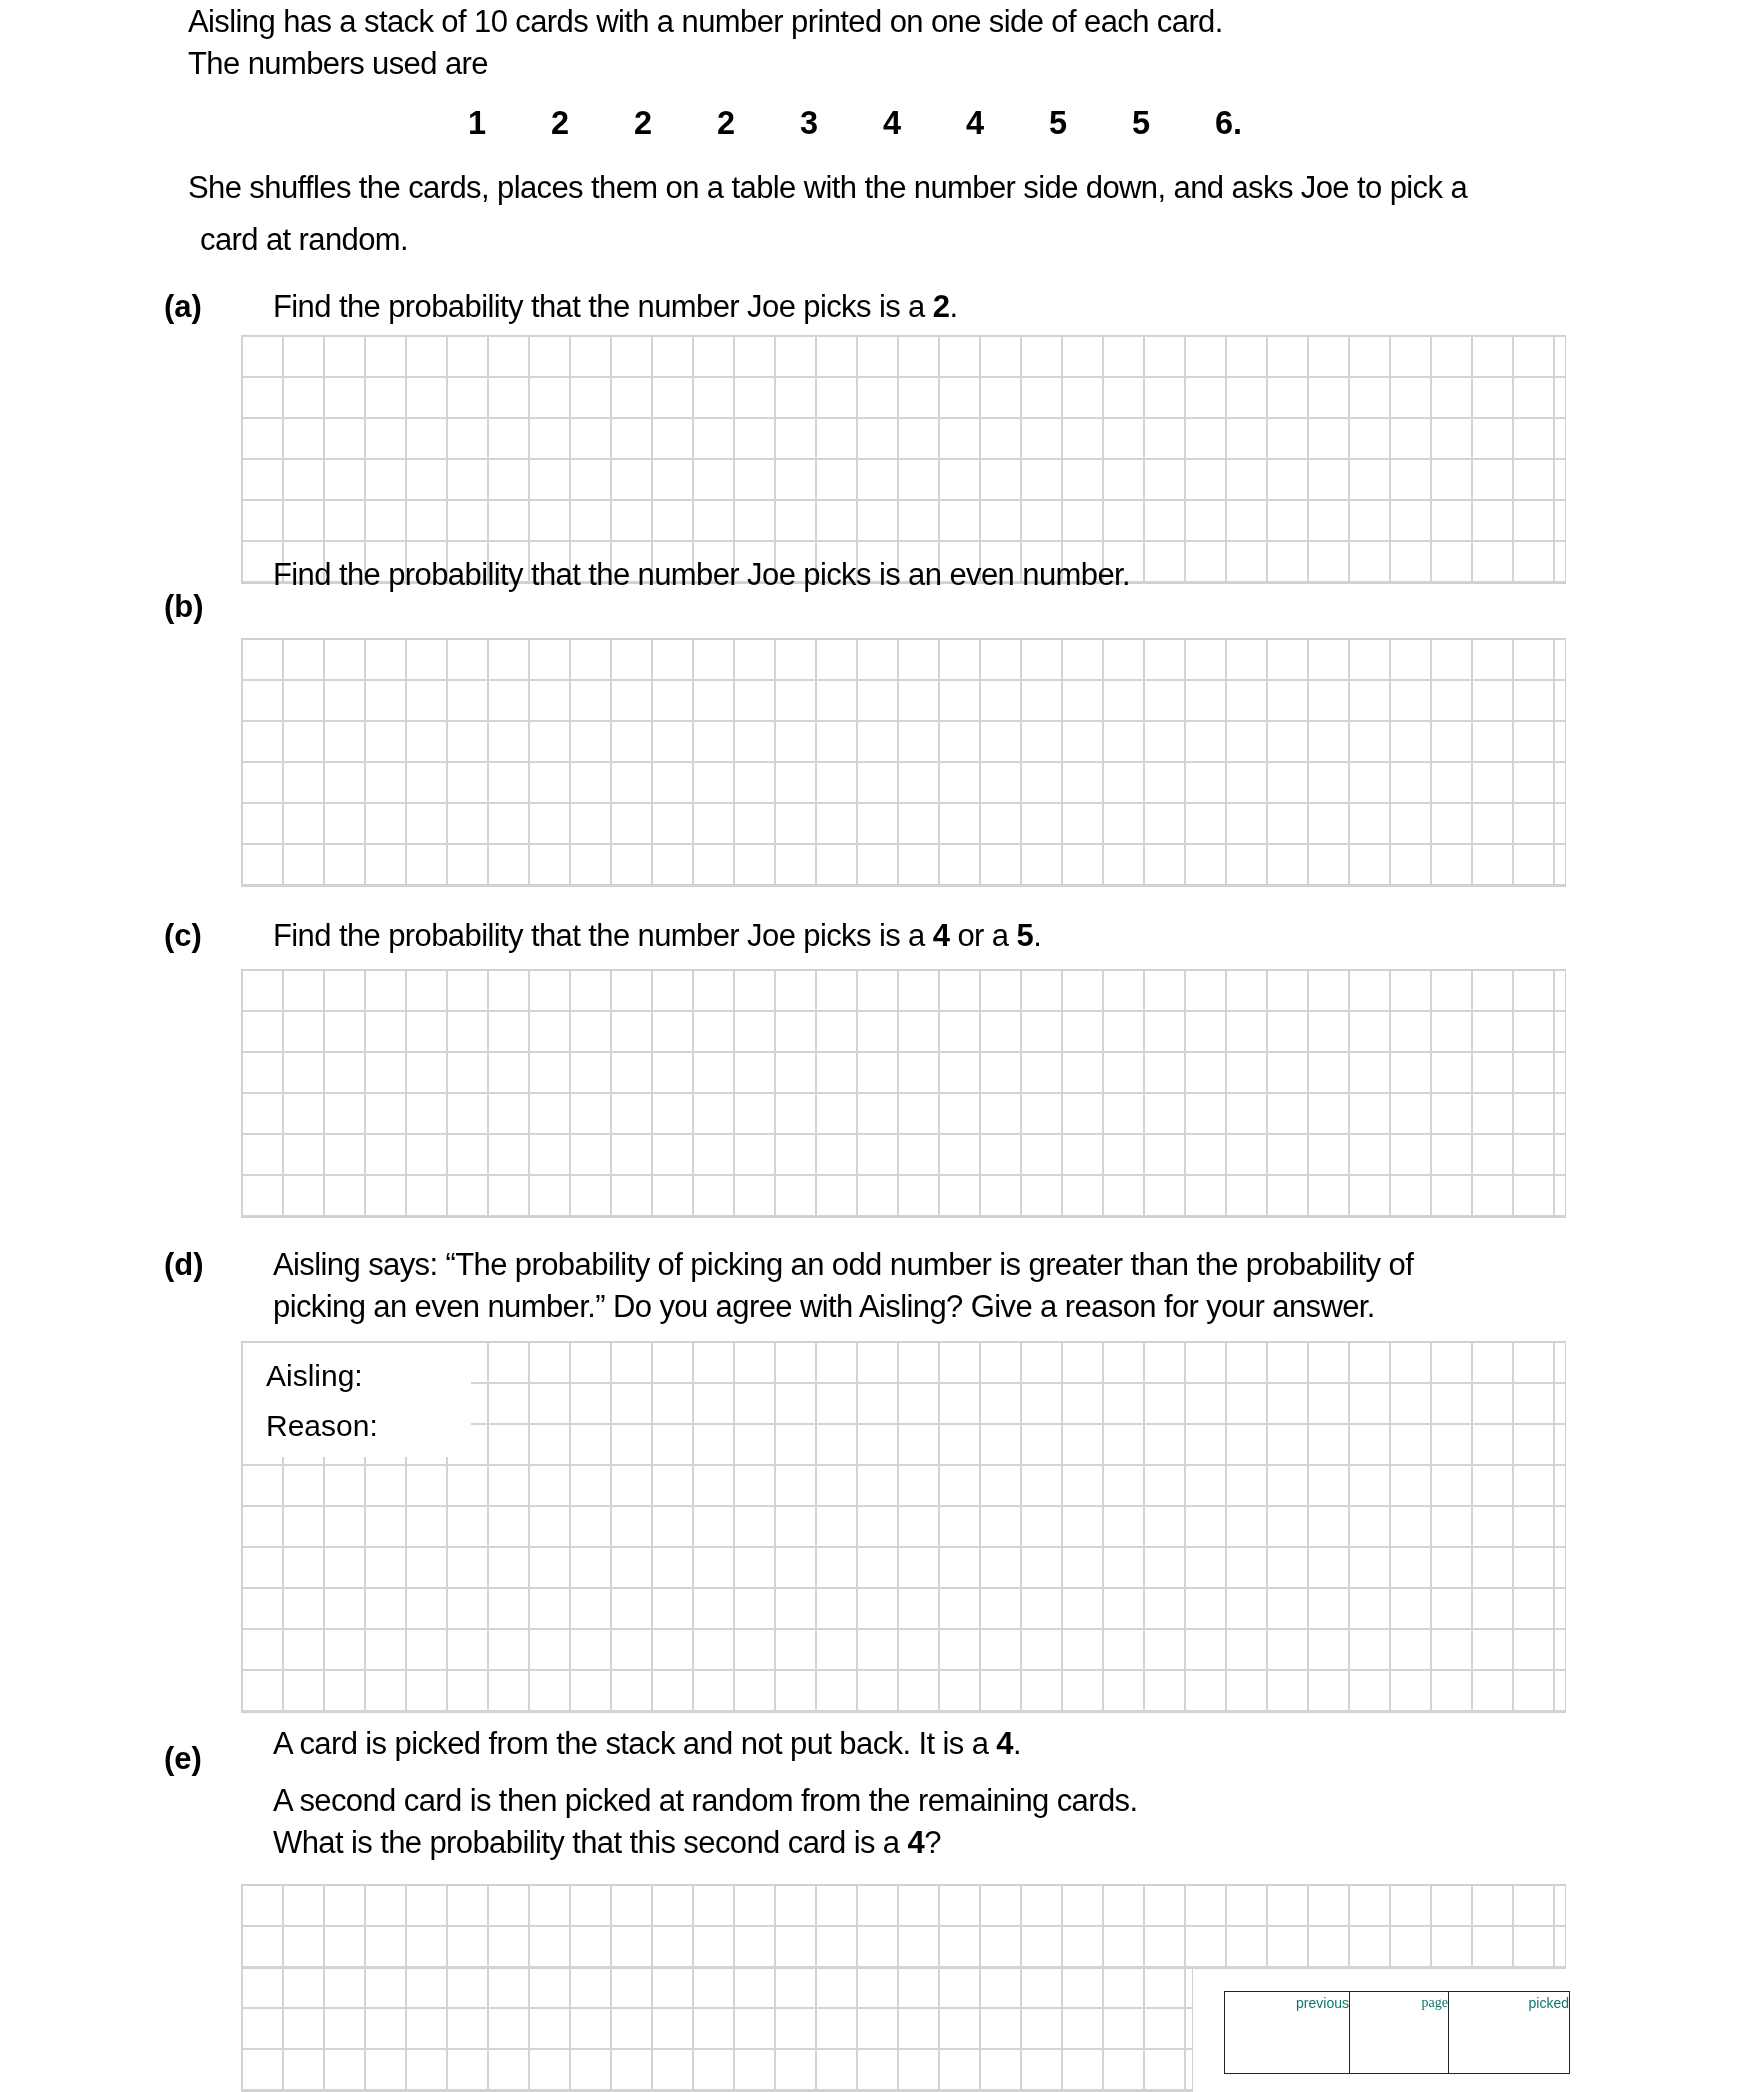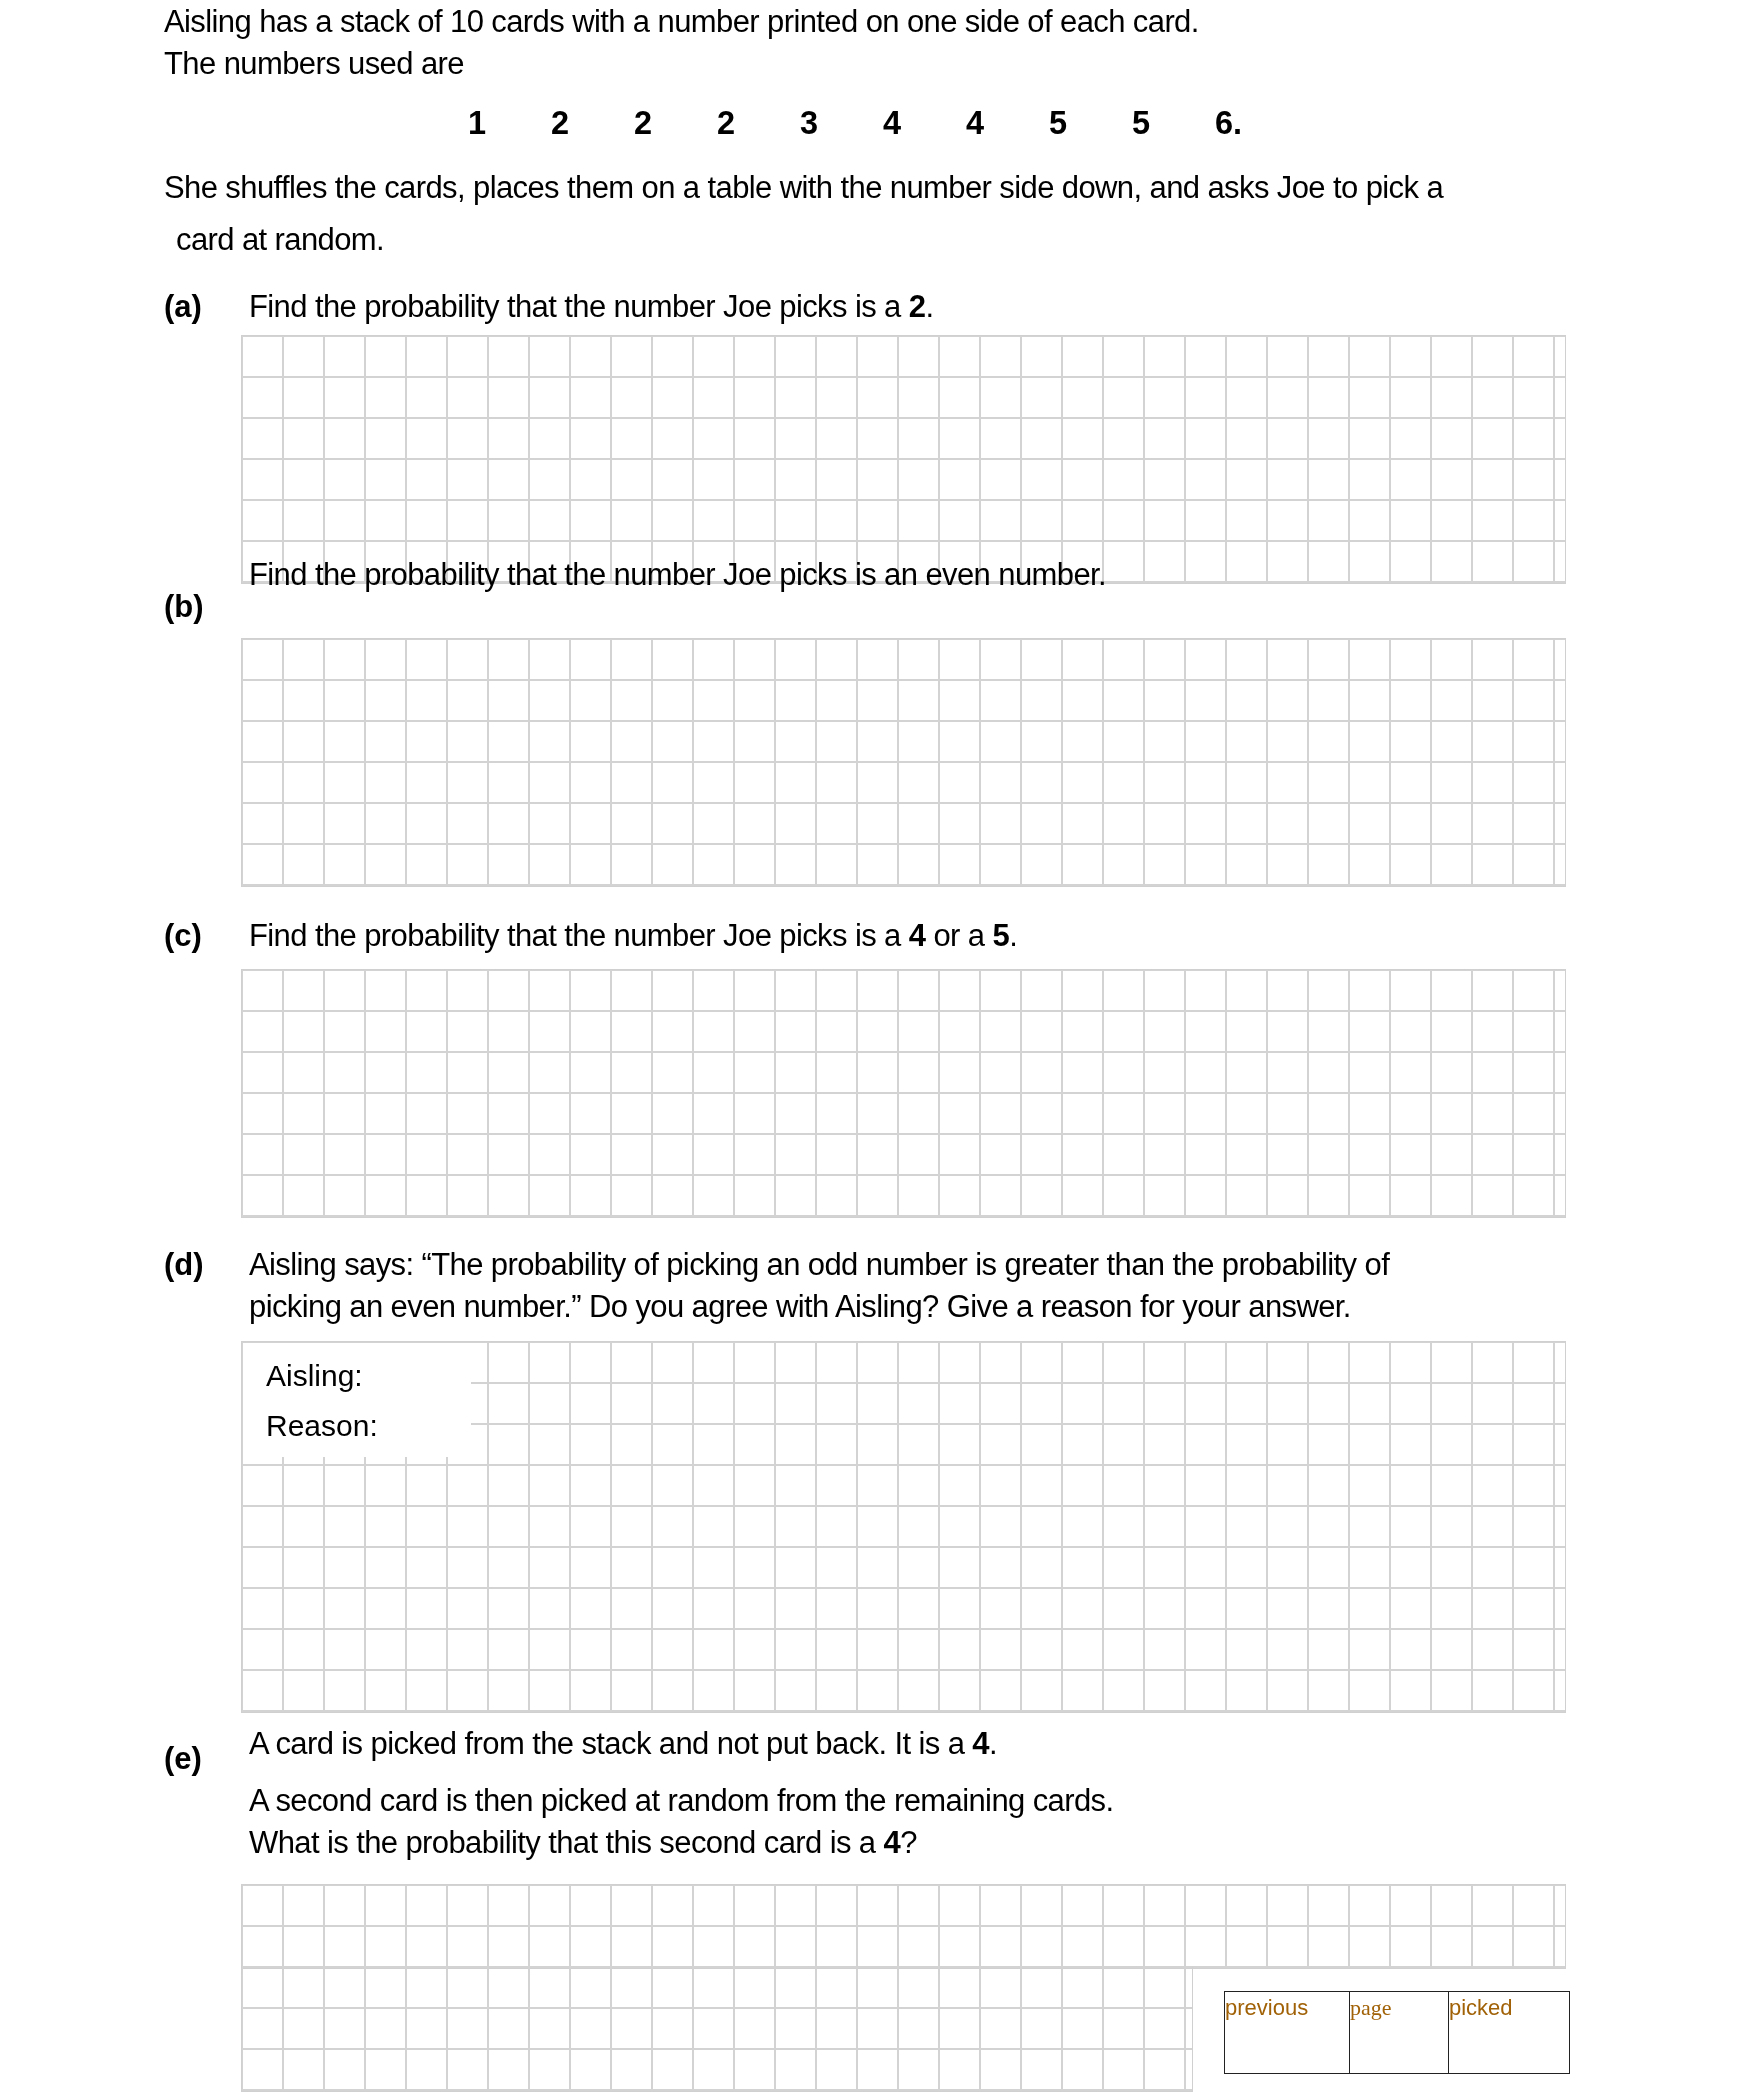--- a/index.html
+++ b/index.html
@@ -1,35 +1,35 @@
 <!DOCTYPE html>
 <html><head>
 <meta charset="utf-8">
 <style>
   html, body { margin: 0; padding: 0; background: #ffffff; }
   body { width: 1738px; height: 2092px; position: relative; overflow: hidden;
          font-family: "Liberation Sans", "DejaVu Sans", sans-serif; color: #000; }
-  .txt { position: absolute; font-size: 31px; line-height: 43px; white-space: nowrap; letter-spacing: -0.6px; }
+  .txt { position: absolute; font-size: 31px; line-height: 43px; white-space: nowrap; letter-spacing: -0.6px; margin-left: 24px; }
   .label { position: absolute; font-size: 31px; line-height: 43px; font-weight: bold; left: 164px; }
   .q { left: 249px; }
   b { font-weight: bold; }
   .numbers { position: absolute; top: 105px; left: 468px; font-size: 32.5px; font-weight: bold; display: flex; }
   .numbers span { width: 83px; text-align: left; }
   .grid { position: absolute; left: 241px; width: 1325px;
           border: 1.9px solid #d0d0d0; box-sizing: border-box;
           background-image:
             linear-gradient(to right, #d3d3d3 1.9px, transparent 1.9px),
             linear-gradient(to bottom, #d3d3d3 1.9px, transparent 1.9px);
           background-size: 41px 41px; background-position: -1px -1px; }
   .overlay { position: absolute; background: #fff; }
   .ar { position: absolute; font-size: 30px; line-height: 38px; }
   .score { position: absolute; left: 1224px; top: 1991px; height: 83px; display: flex;
            border: 1.9px solid #222; box-sizing: border-box; }
-  .score div { border-right: 1.9px solid #222; box-sizing: border-box; text-align: left;
-               font-size: 22px; color: #a16207; padding-top: 2.9px; }
+  .score div { border-right: 1.9px solid #222; box-sizing: border-box; text-align: right;
+               font-size: 14px; color: #0f766e; padding-top: 2.9px; }
   .score div:last-child { border-right: none; }
 </style>
 </head>
 <body>
 
 <div class="txt" style="left:164px; top:0px;">Aisling has a stack of 10 cards with a number printed on one side of each card.</div>
 <div class="txt" style="left:164px; top:42px;">The numbers used are</div>
 <div class="numbers">
   <span>1</span>
   <span>2</span>

